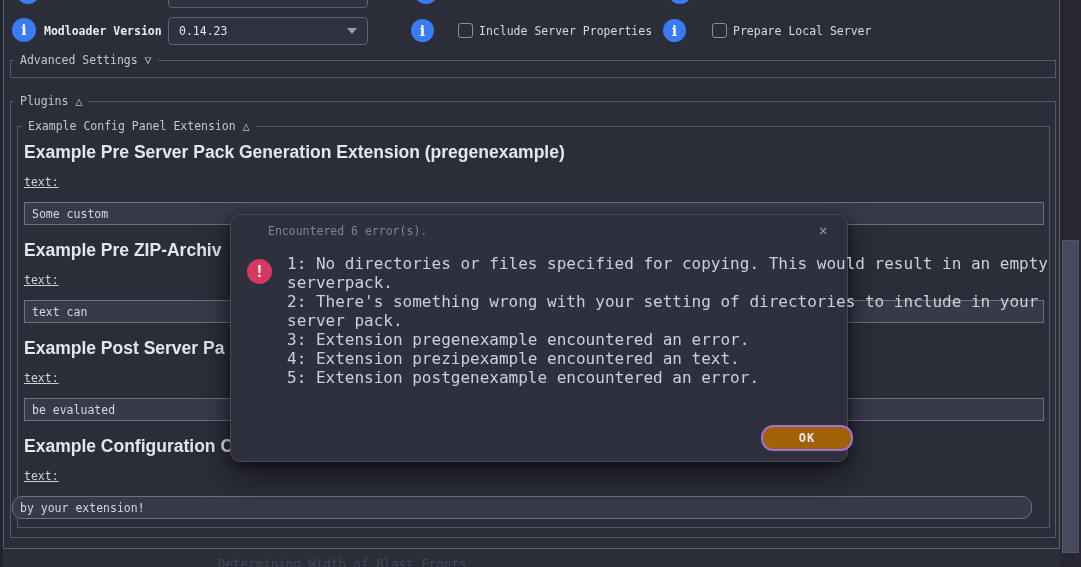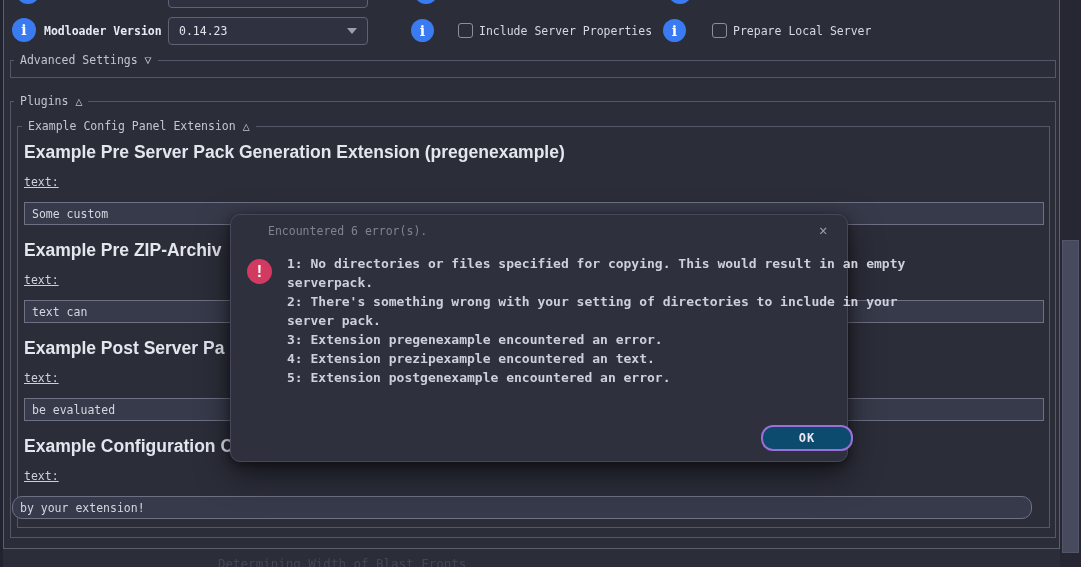--- a/index.html
+++ b/index.html
@@ -84,24 +84,24 @@
   }
   .dialog-title { left:9px; top:9px; font-size:11.5px; color:#80838f;margin-left:28px; }
   .dialog-close { left:588px; top:7px; font-size:14px; color:#9a9daa; cursor:default; }
   .error-icon {
     left:16px; top:44px; width:25px; height:25px; border-radius:50%;
     background:#d23a60; color:#ffffff;
     display:flex; align-items:center; justify-content:center;
     font:bold 16px "Liberation Sans", sans-serif;
   }
   .dialog-lines { left:56px; top:39px; width:556px; }
-  .dialog-line { font-size:13px; line-height:19px; color:#ccd0da; white-space:pre;font-weight:bold; }
+  .dialog-line { font-size:16px; line-height:19px; color:#ccd0da; white-space:pre; }
   .ok-button {
     left:530px; top:210px; width:92px; height:26px;
-    background:#0c4a6e; border:2px solid #9b6fd6; border-radius:12px;
+    background:#a16207; border:2px solid #9b6fd6; border-radius:12px;
     color:#ece6f6; font:bold 12px "DejaVu Sans Mono", monospace;
     display:flex; align-items:center; justify-content:center;
     letter-spacing:1px;
   }
 </style>
 </head>
 <body>
 
 <div class="abs left-strip"></div>
 <div class="abs outer-frame-left"></div>

